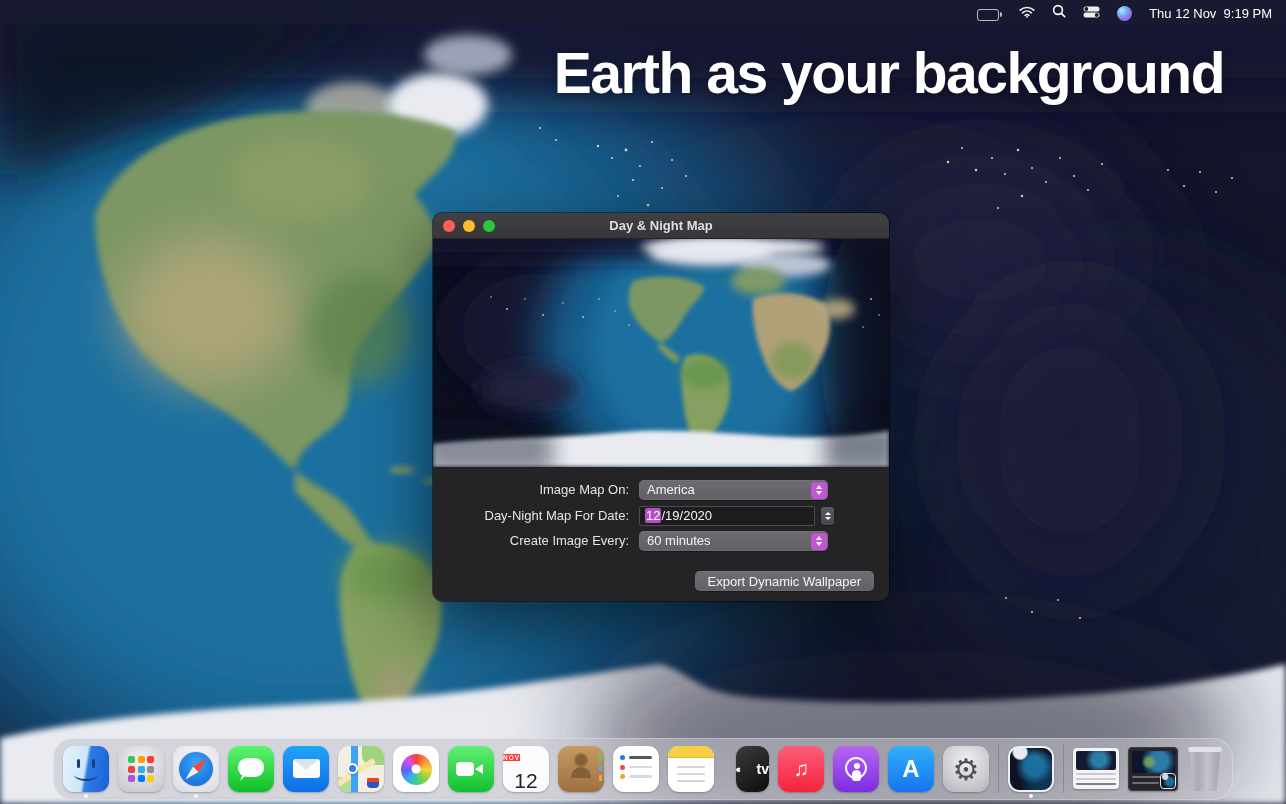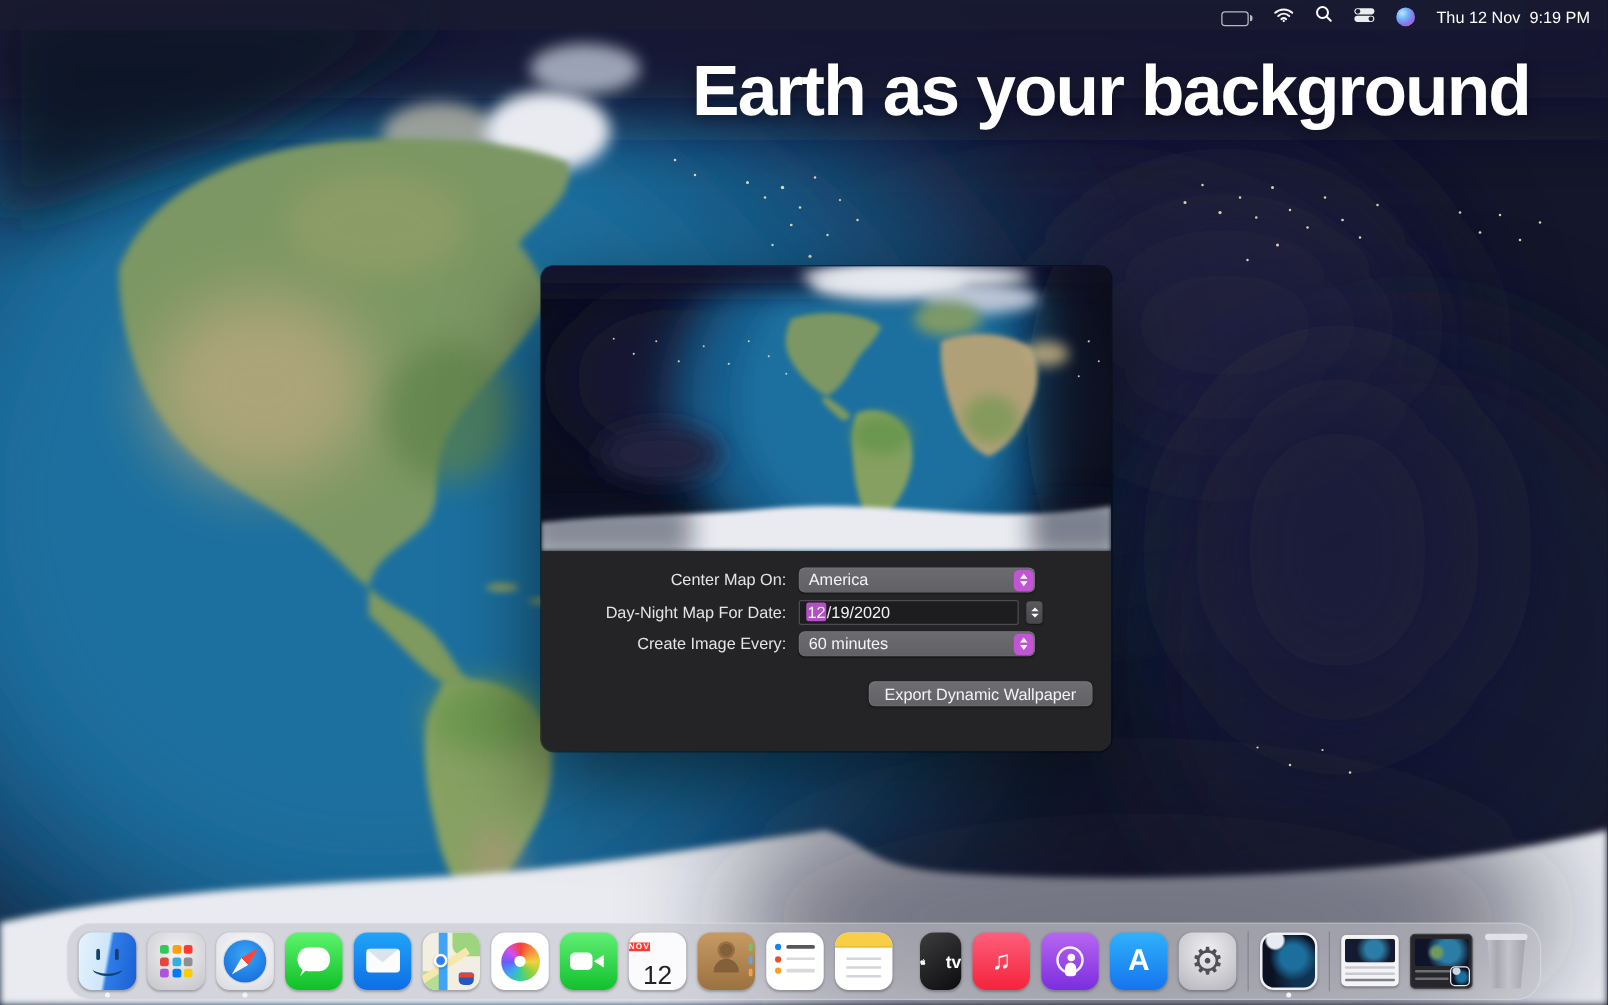--- a/index.html
+++ b/index.html
@@ -309,20 +309,28 @@
         <rect x="0.5" y="6.5" width="16" height="5" rx="2.5" fill="rgba(255,255,255,.92)"></rect>
         <circle cx="13.7" cy="9" r="1.9" fill="#1a1c32"></circle>
       </svg>
     </span>
     <span style="width:15px;height:15px;border-radius:50%;display:inline-block;background:radial-gradient(circle at 32% 30%, #bfe3ff 0%, #6db1f5 35%, #8f6cf0 65%, #e0699e 100%);"></span>
     <span class="clock">Thu 12 Nov  9:19 PM</span>
   </div>
 </div>
 
 <div class="app-window">
+  <div class="titlebar">
+    <div class="traffic">
+      <span class="tl tl-red"></span>
+      <span class="tl tl-yellow"></span>
+      <span class="tl tl-green"></span>
+    </div>
+    <span class="win-title">Day &amp; Night Map</span>
+  </div>
 
   <div class="preview">
     <svg width="456" height="228" viewBox="0 0 456 228">
       <defs>
         <filter id="pb2" x="-60%" y="-60%" width="220%" height="220%">
             <feGaussianBlur stdDeviation="2"></feGaussianBlur>
           </filter>
         <filter id="pb5" x="-60%" y="-60%" width="220%" height="220%">
             <feGaussianBlur stdDeviation="5"></feGaussianBlur>
           </filter>
@@ -367,21 +375,21 @@
         <circle cx="438" cy="60" r="0.9"></circle>
           <circle cx="446" cy="76" r="0.8"></circle>
           <circle cx="430" cy="88" r="0.8"></circle>
       </g>
     </svg>
   </div>
 
   <div class="controls">
 
     <div class="form-row" style="top:13px;">
-      <span class="form-label">Center Map On:</span>
+      <span class="form-label">Image Map On:</span>
       <div class="popup">
         <span>America</span>
         <span class="popup-step" style="background:#c155d3;">
           <i class="chev-up"></i>
             <i class="chev-down"></i>
         </span>
       </div>
     </div>
 
     <div class="form-row" style="top:39px;">

